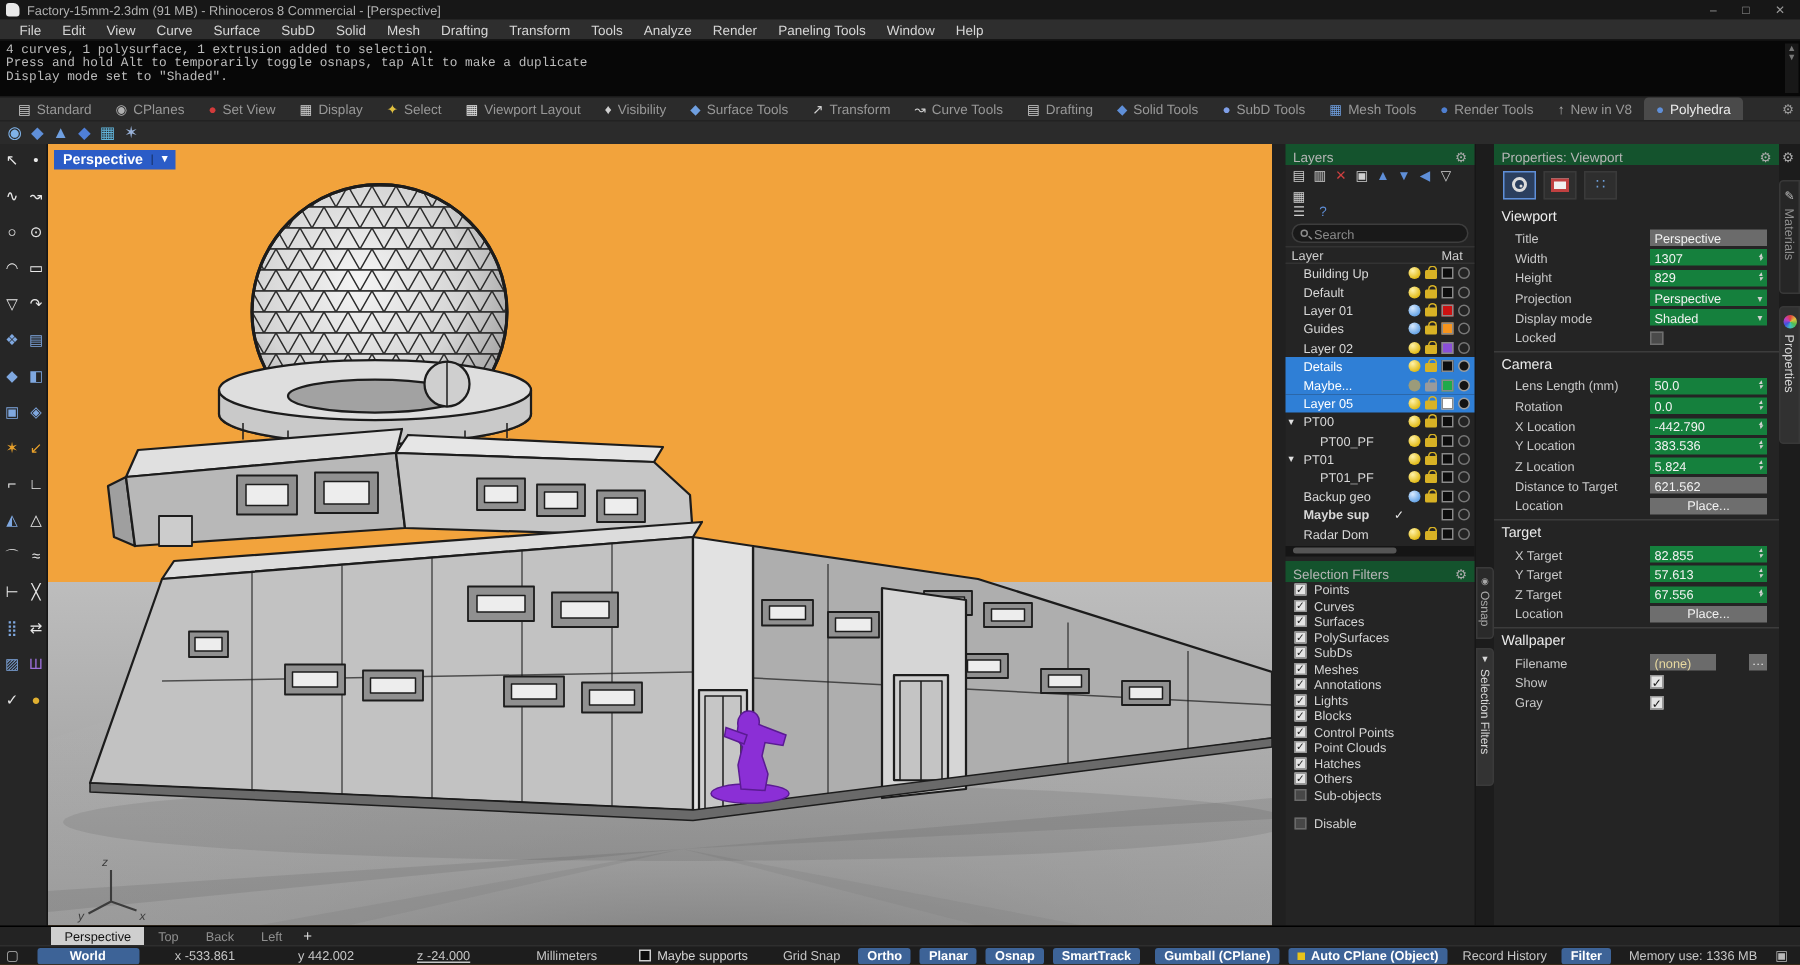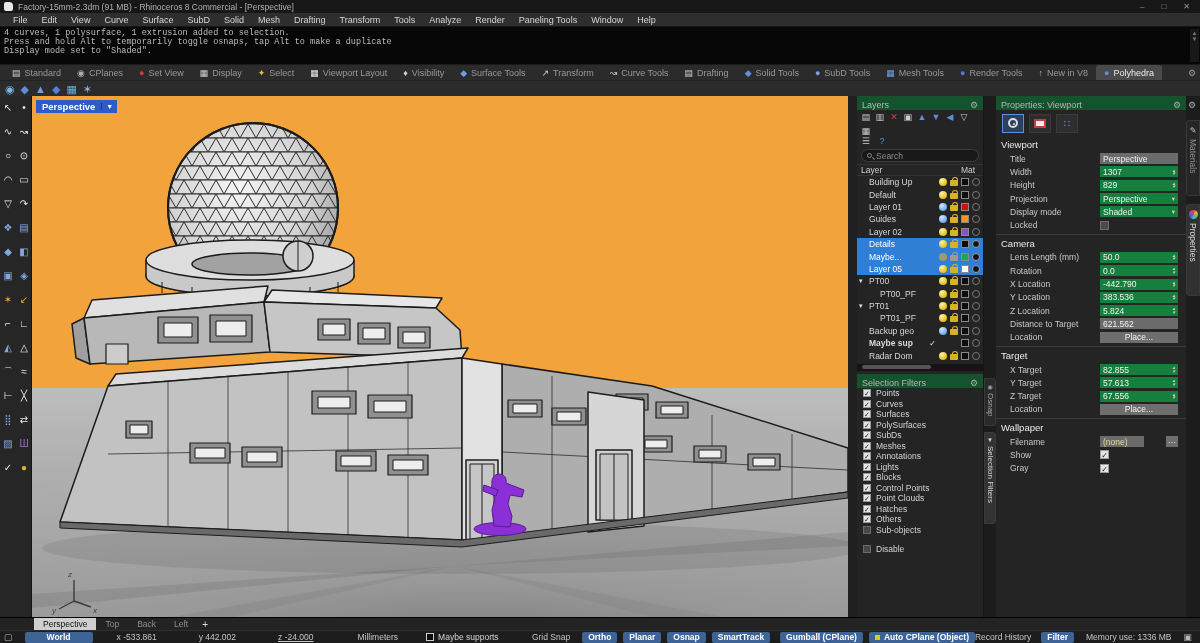--- a/index.html
+++ b/index.html
@@ -141,21 +141,21 @@
   [data-name="status-x-coordinate"]{margin-left:24px;}
   [data-name="status-y-coordinate"]{margin-left:42px;}
   [data-name="status-z-coordinate"]{margin-left:42px;text-decoration:underline;}
   [data-name="status-units"]{margin-left:44px;}
   [data-name="status-current-layer"]{margin-left:28px;}
   [data-name="status-grid-snap"]{margin-left:auto;}
   [data-name="status-ortho"]{margin-left:12px;}
   [data-name="status-planar"],[data-name="status-osnap"],[data-name="status-smarttrack"]{margin-left:6px;}
   [data-name="status-gumball"]{margin-left:10px;}
   [data-name="status-auto-cplane"]{margin-left:6px;}
-  [data-name="status-record-history"]{margin-left:0;}
+  [data-name="status-record-history"]{margin-left:10px;}
   [data-name="status-filter"]{margin-left:10px;}
   [data-name="status-memory"]{margin-left:12px;}
   [data-name="status-window-layout-icon"]{margin-left:12px;margin-right:4px;}
 </style>
 </head>
 <body>
 
 <div id="app" data-name="rhino-application-window">
 
   <div id="titlebar" data-name="title-bar">

